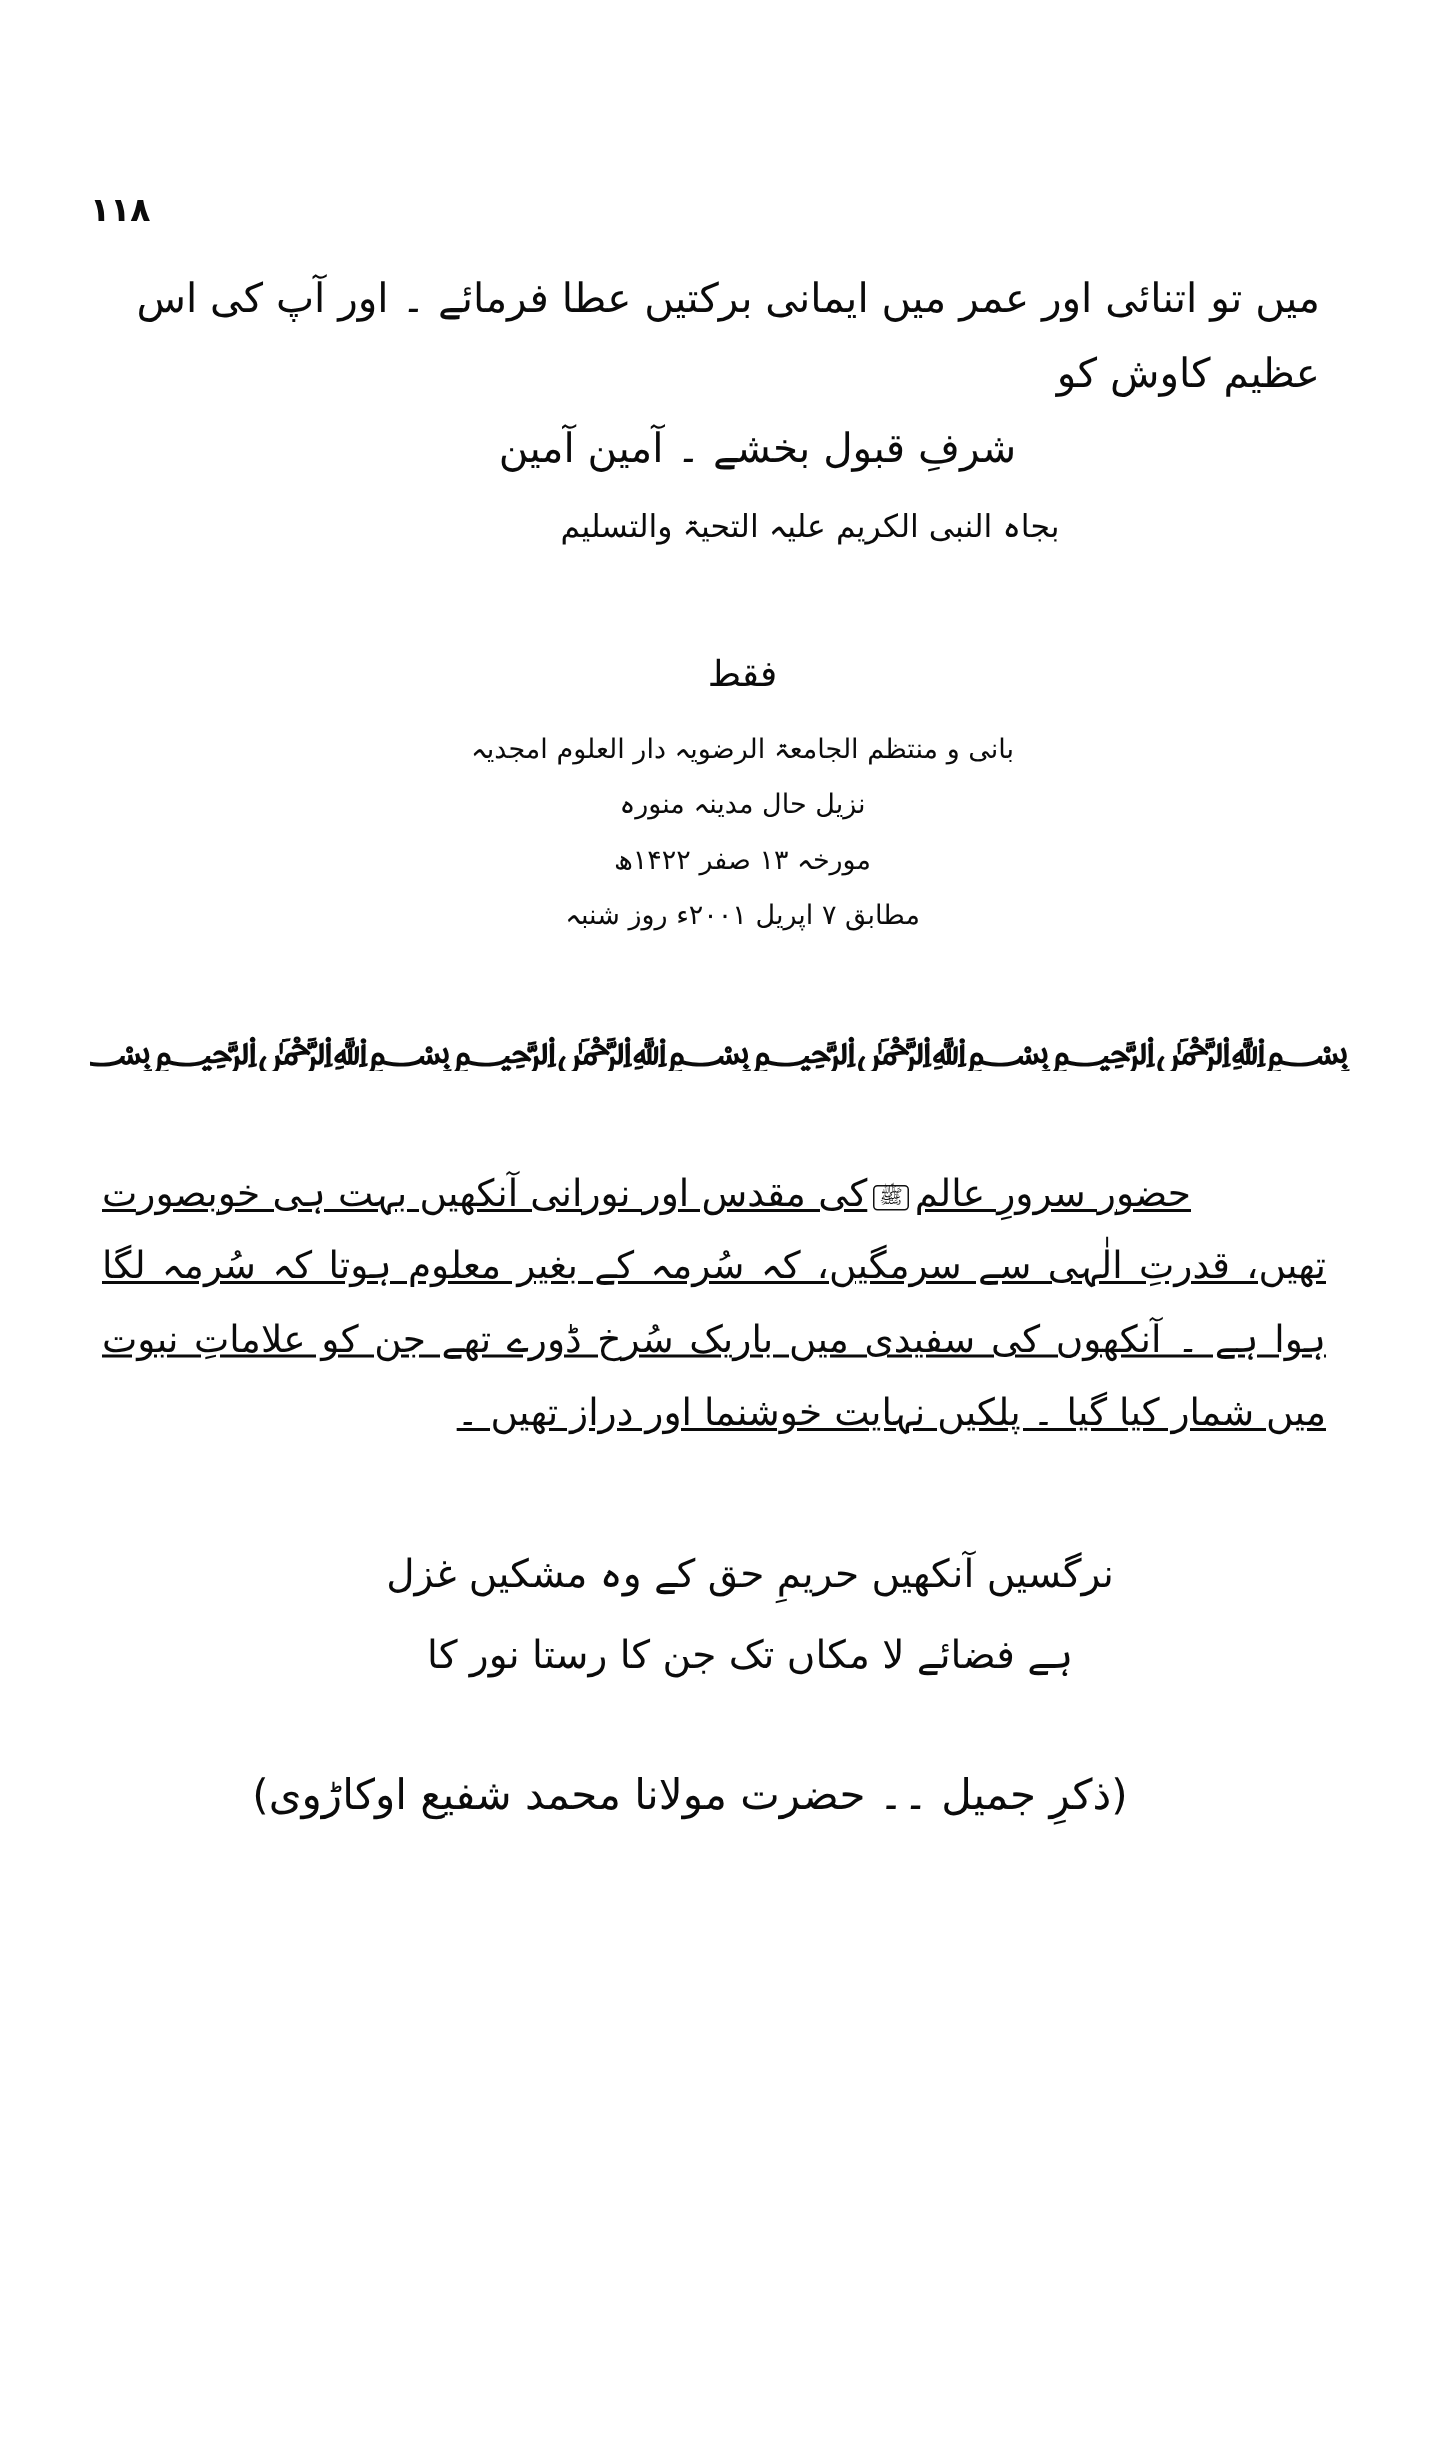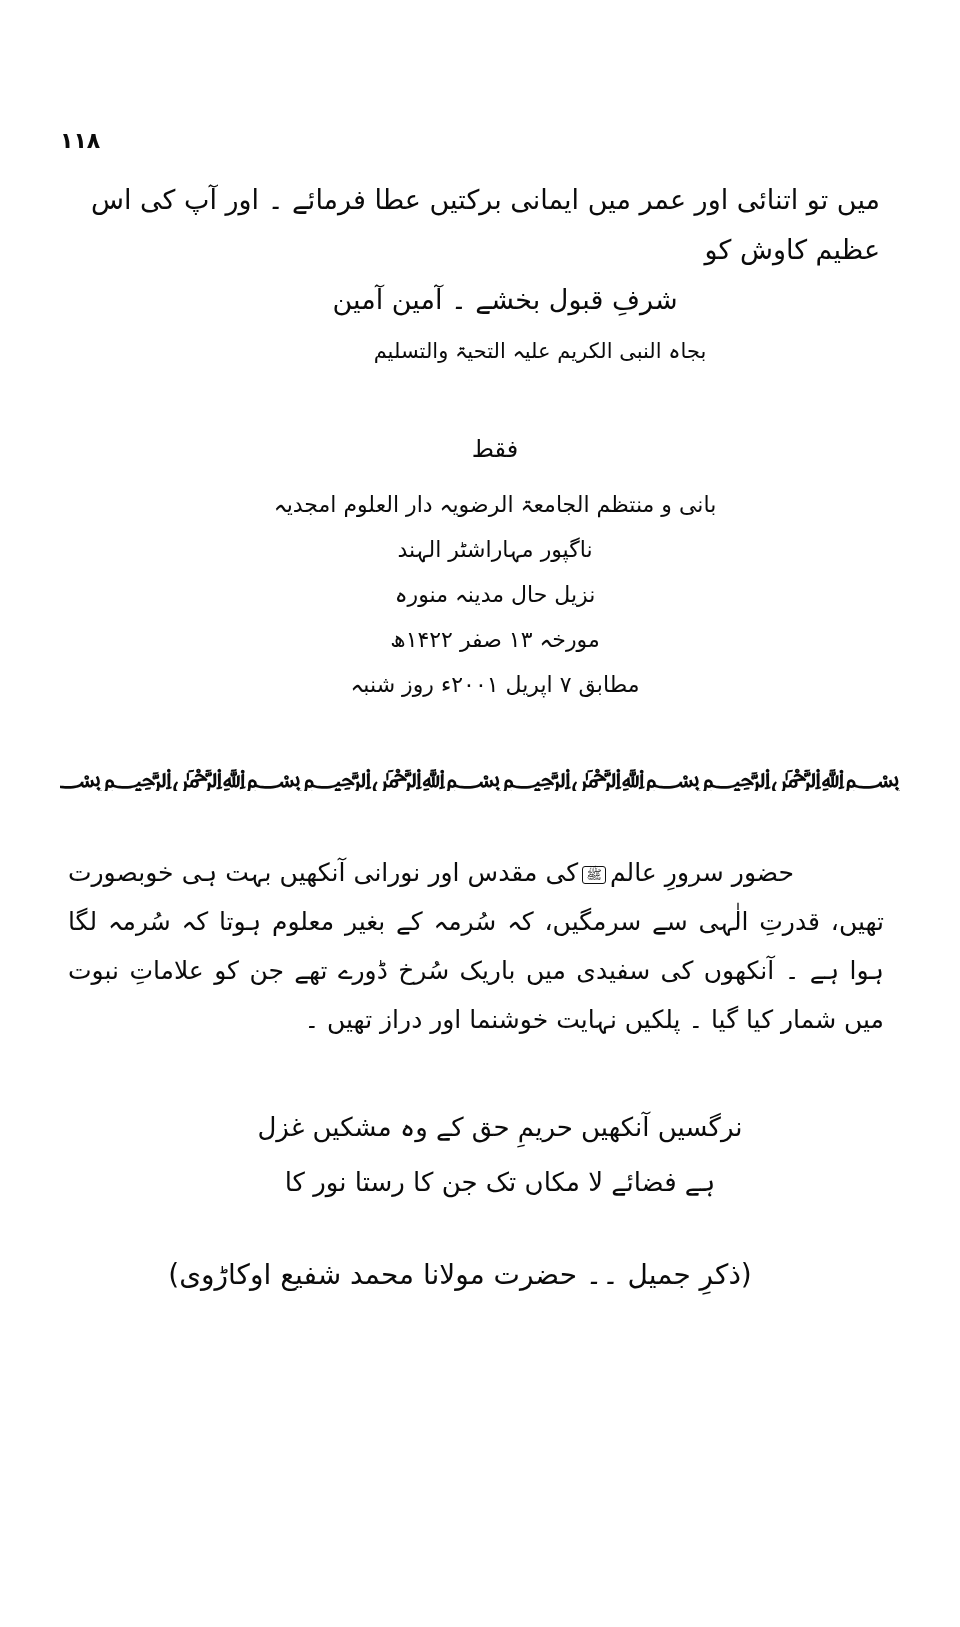--- a/index.html
+++ b/index.html
@@ -63,40 +63,41 @@
     padding-left: 30px;
   }
   .signature-block .faqat {
     font-size: 24px;
     margin-bottom: 8px;
   }
   .signature-block .name {
     font-size: 26px;
   }
   .signature-block .small {
-    font-size: 22px;
+    font-size: 18px;
   }
   .ornament {
     margin-top: 58px;
     text-align: center;
     font-size: 26px;
     line-height: 1;
     letter-spacing: -2px;
     white-space: nowrap;
     overflow: hidden;
     direction: rtl;
     font-weight: bold;
   }
   .para {
     margin-top: 58px;
     font-size: 25px;
     line-height: 1.95;
     text-align: justify;
     text-align-last: right;
     padding: 0 16px 0 8px;
+    text-decoration: underline;
   }
   .para .indent {
     display: inline-block;
     width: 90px;
   }
   .seal {
     display: inline-block;
     border: 1px solid #111;
     border-radius: 3px;
     font-size: 13px;
@@ -133,21 +134,20 @@
   <div class="block-dua urdu">
     <div class="line1">میں تو اتنائی اور عمر میں ایمانی برکتیں عطا فرمائے ۔ اور آپ کی اس عظیم کاوش کو</div>
     <div class="line2">شرفِ قبول بخشے ۔ آمین آمین</div>
   </div>
 
   <div class="arabic-line urdu">بجاہ النبی الکریم علیہ التحیۃ والتسلیم</div>
 
   <div class="signature-block urdu">
     <div class="faqat">فقط</div>
     <div class="small">بانی و منتظم الجامعۃ الرضویہ دار العلوم امجدیہ</div>
-    <div class="small">ناگپور مہاراشٹر الہند</div>
     <div class="small">نزیل حال مدینہ منورہ</div>
     <div class="small">مورخہ ۱۳ صفر ۱۴۲۲ھ</div>
     <div class="small">مطابق ۷ اپریل ۲۰۰۱ء روز شنبہ</div>
   </div>
 
   <div class="ornament">
     ﷽﷽﷽﷽﷽﷽﷽﷽﷽﷽﷽﷽﷽﷽﷽﷽﷽﷽﷽﷽﷽﷽﷽﷽﷽
   </div>
 
   <div class="para urdu">

